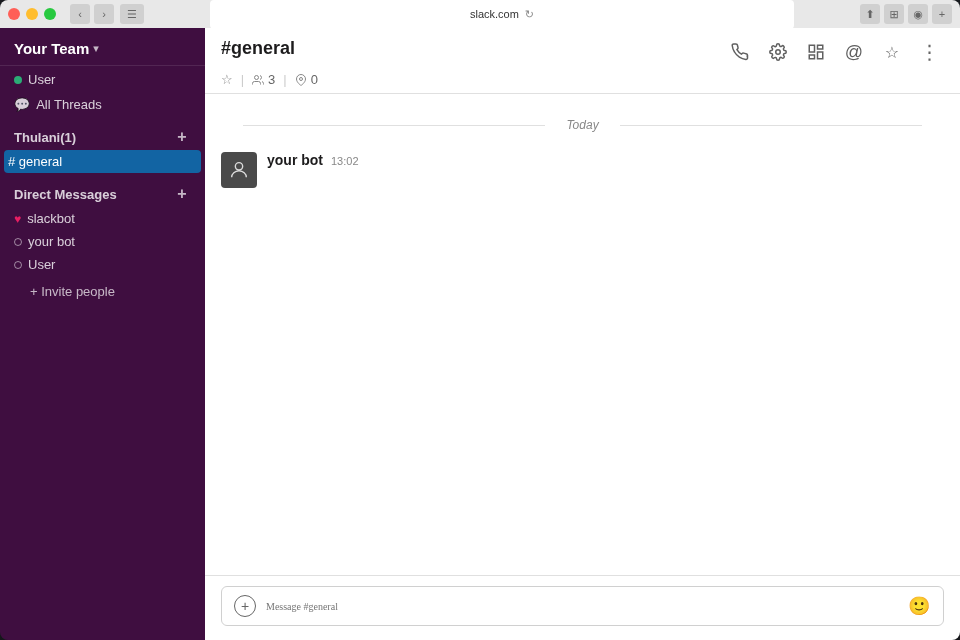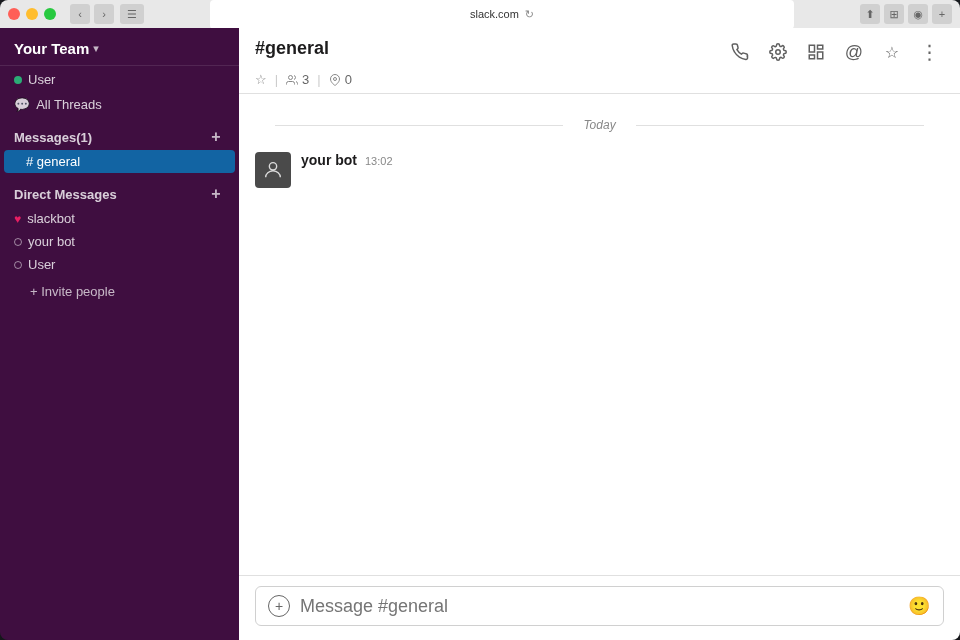--- a/index.html
+++ b/index.html
@@ -73,21 +73,21 @@
     }
 
     .app-layout {
       display: flex;
       flex: 1;
       overflow: hidden;
     }
 
     
     .sidebar {
-      width: 239px;
+      width: 205px;
       background: #3f0e40;
       color: white;
       display: flex;
       flex-direction: column;
       flex-shrink: 0;
       padding-bottom: 16px;
     }
 
     .team-header {
       padding: 12px 14px 8px;
@@ -148,21 +148,21 @@
       border-radius: 50%;
       background: transparent;
       color: rgba(255,255,255,0.7);
       font-size: 16px;
       display: flex; align-items: center; justify-content: center;
       cursor: pointer;
       line-height: 1;
     }
 
     .sidebar-channel {
-      padding: 4px 22px;
+      padding: 4px 4px;
       display: flex;
       align-items: center;
       gap: 6px;
       font-size: 13px;
       color: rgba(255,255,255,0.8);
       cursor: pointer;
       border-radius: 4px;
       margin: 0 4px;
     }
 
@@ -367,23 +367,24 @@
       color: #666;
       cursor: pointer;
       font-size: 14px;
       flex-shrink: 0;
     }
 
     .message-input {
       flex: 1;
       border: none;
       outline: none;
-      font-size: 18px;
+      font-size: 10px;
       color: #ec4899;
       background: transparent;
+      font-family: Liberation Serif, serif;
     }
 
     .emoji-btn {
       color: #888;
       font-size: 18px;
       cursor: pointer;
     }
 
     
     .overflow-icon {
@@ -430,21 +431,21 @@
         <div class="status-dot dot-online"></div>
         <span>User</span>
       </div>
       <div class="sidebar-all-threads">
         <span>💬</span>
         <span>All Threads</span>
       </div>
 
       <div class="sidebar-section-header">
         <span>
-          <span>Messages</span><span>(1)</span>
+          <span>Thulani</span><span>(1)</span>
         </span>
         <div class="add-btn">+</div>
       </div>
 
       <div class="sidebar-channel active">
         <span># general</span>
       </div>
 
       <div class="sidebar-section-header">
         <span>Direct Messages</span>

